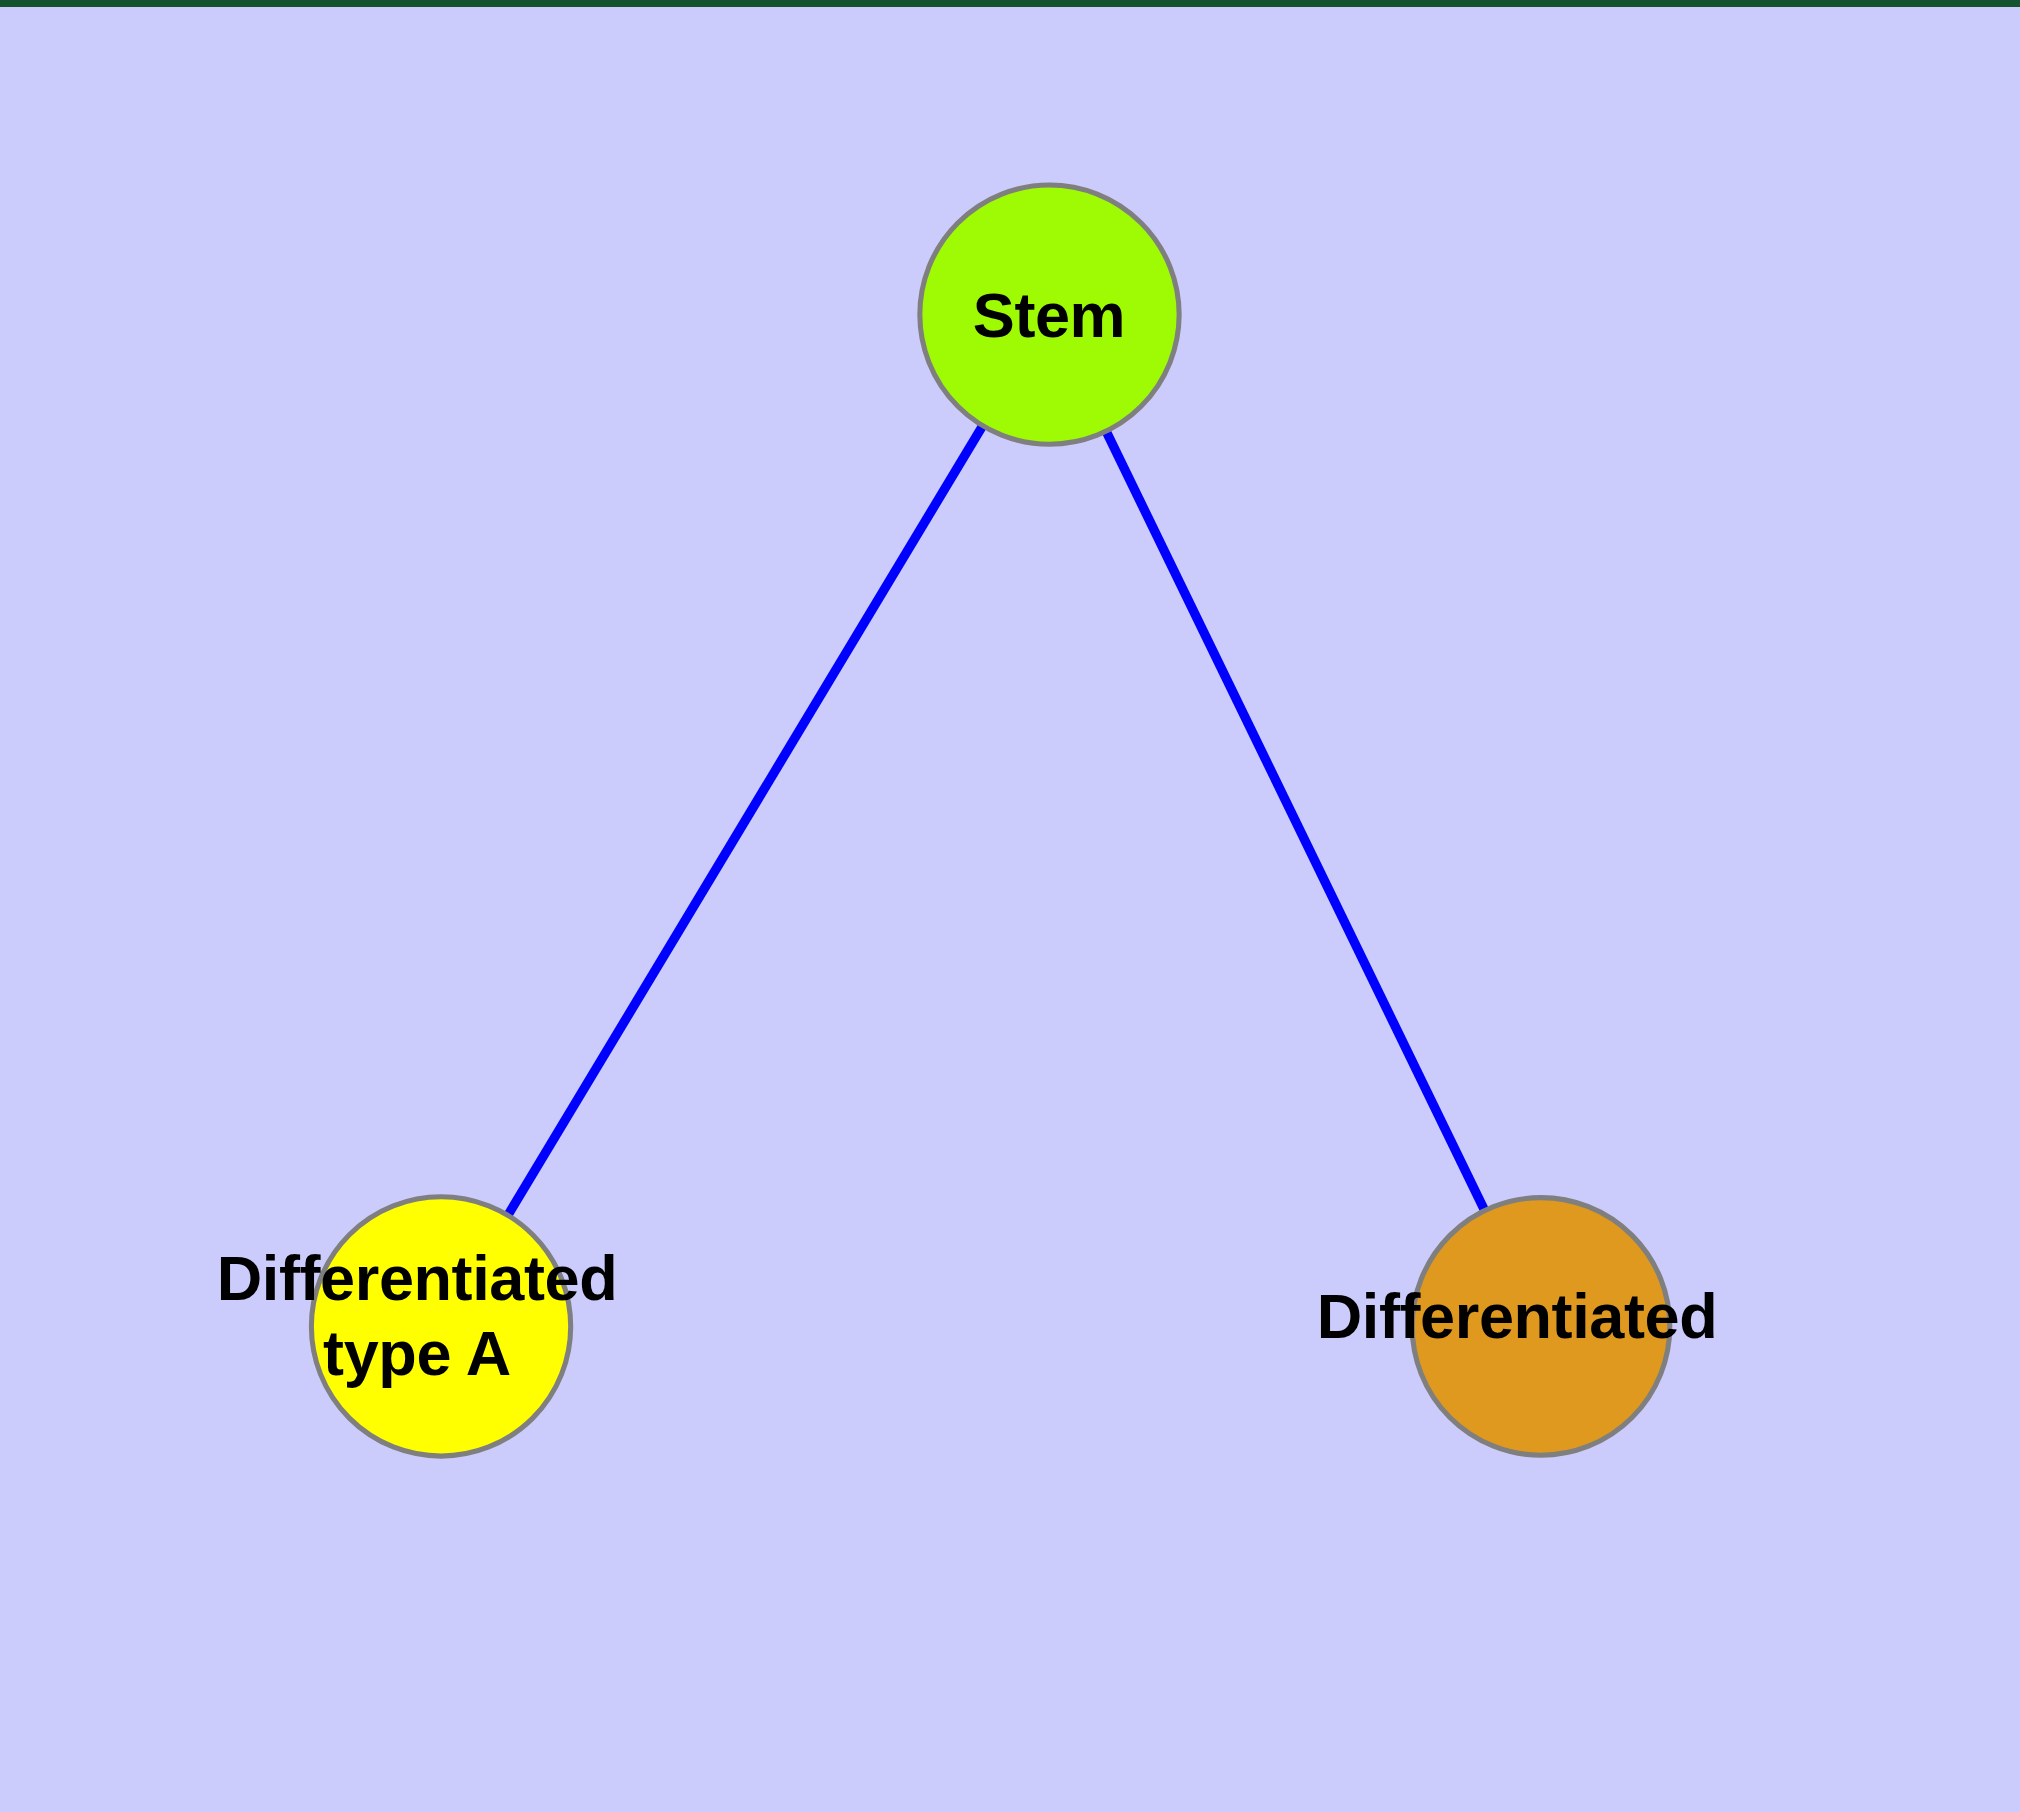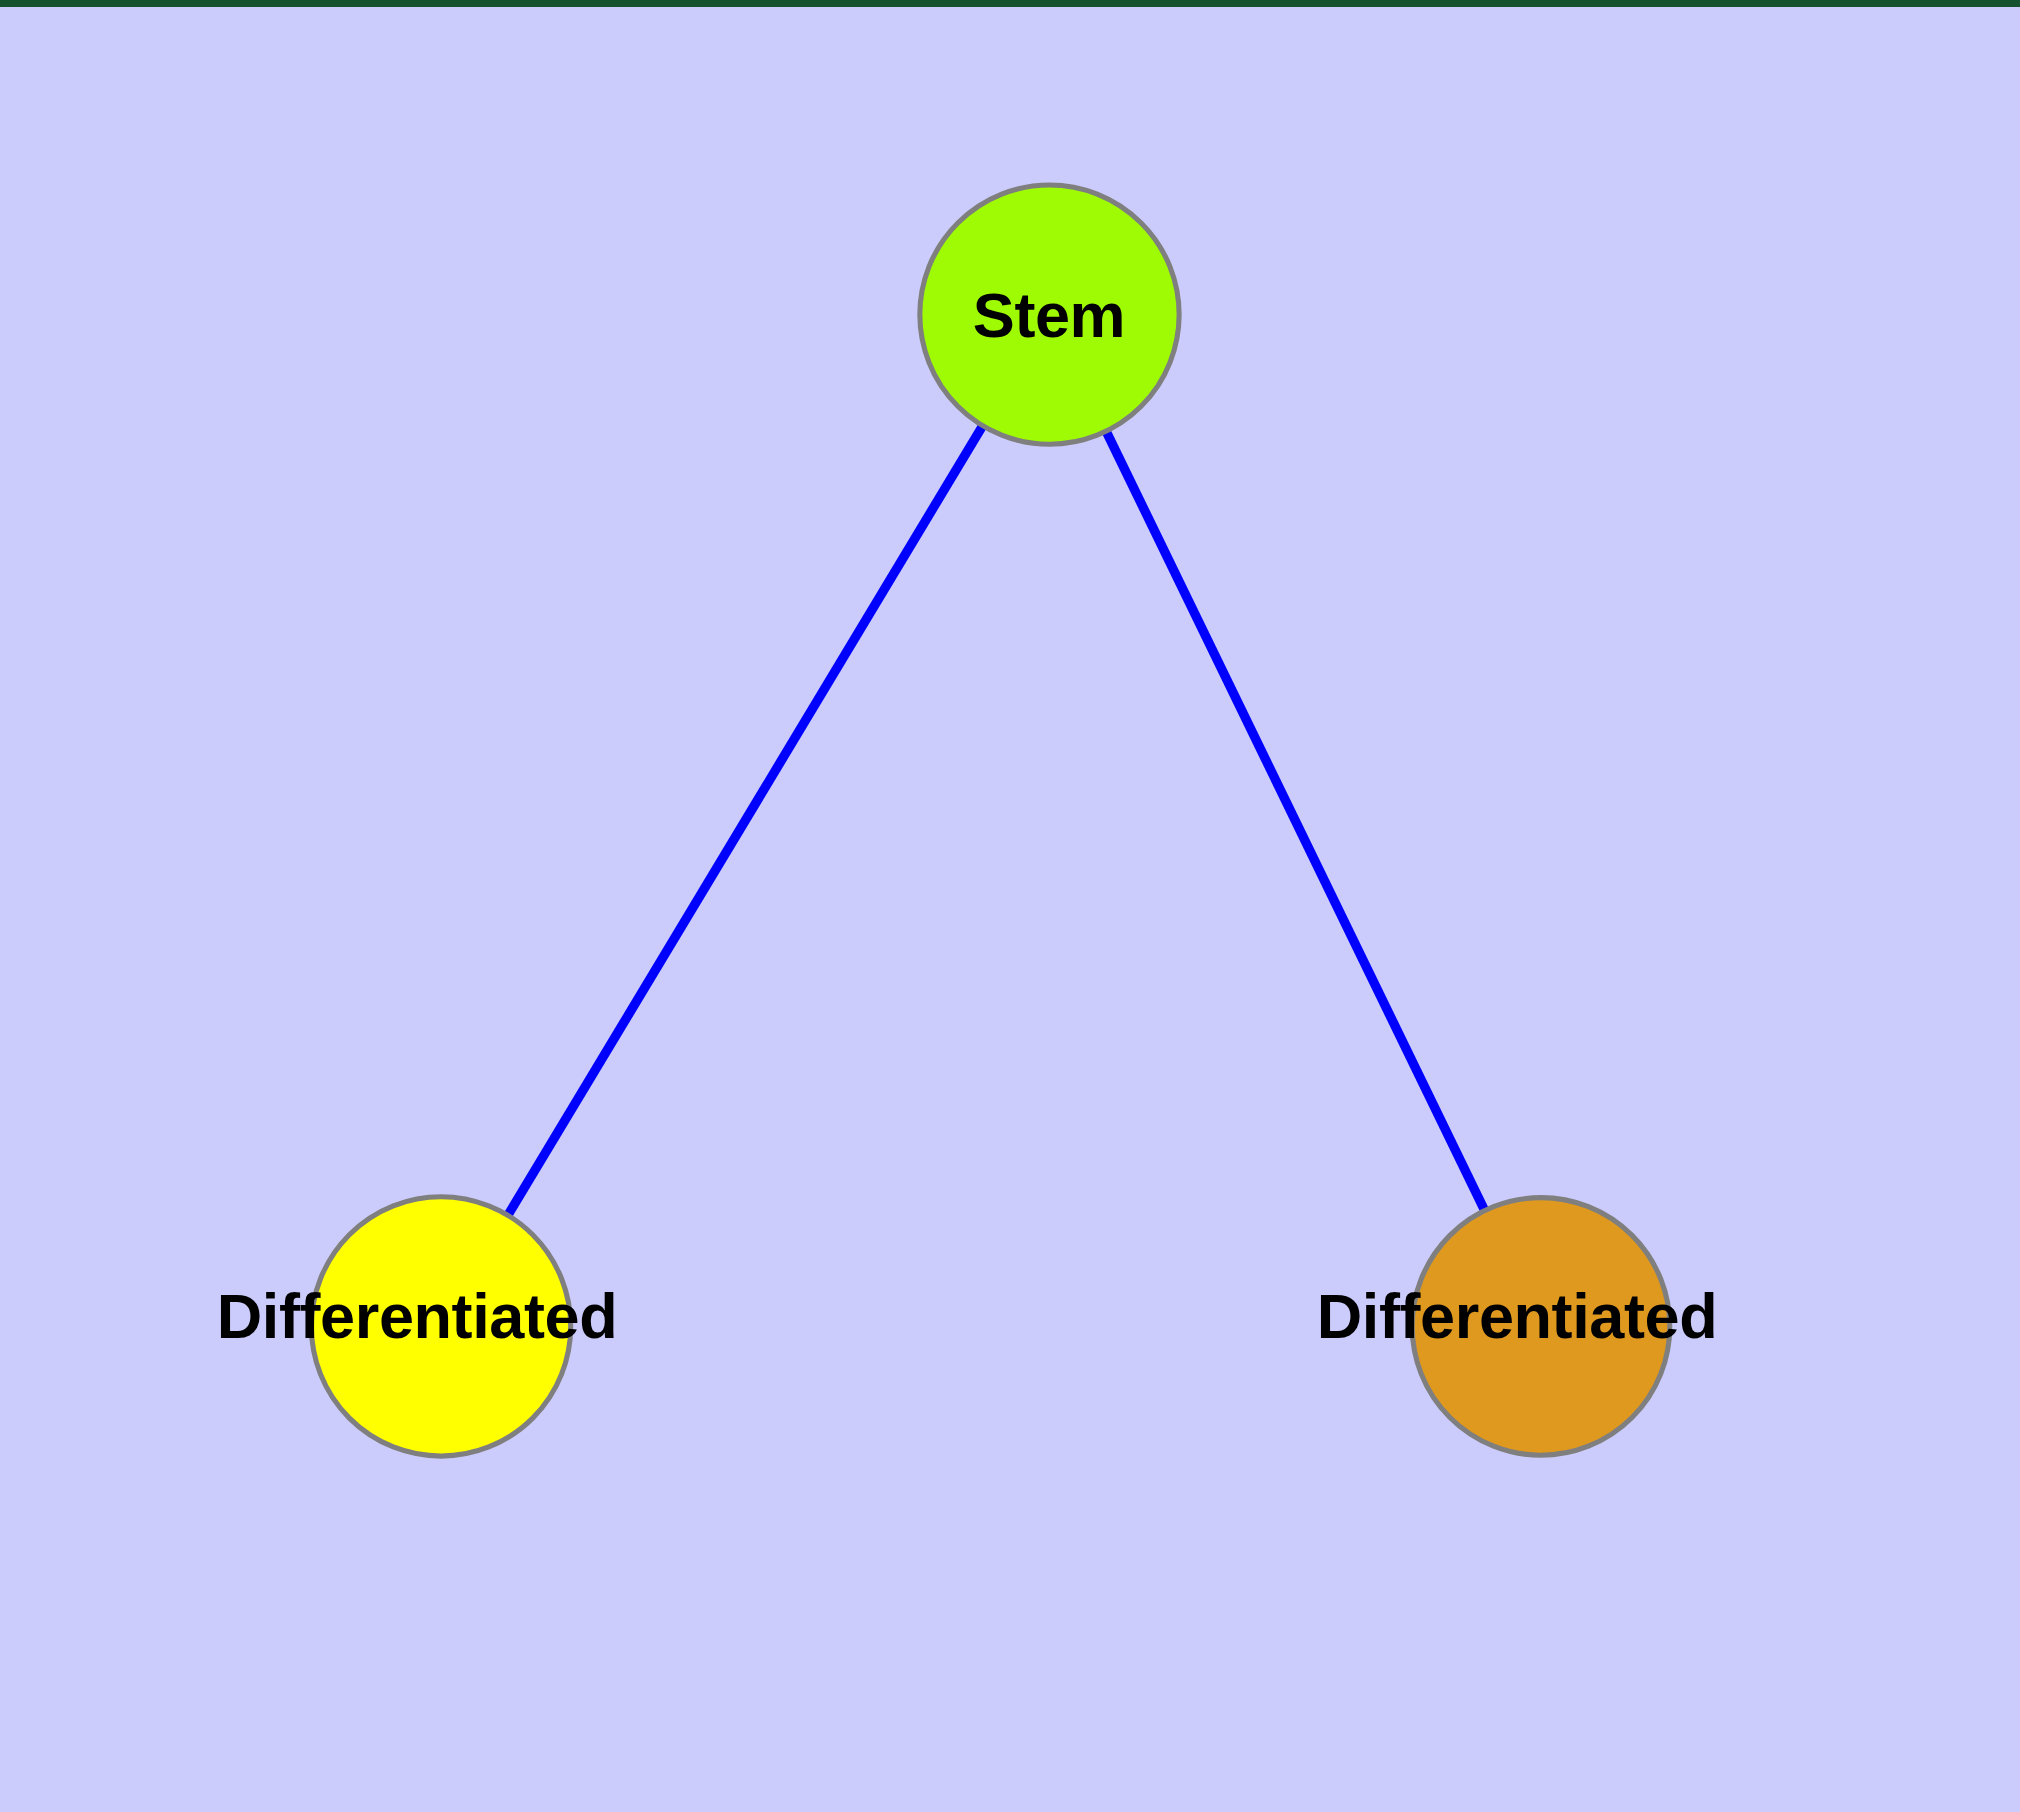--- a/index.html
+++ b/index.html
@@ -59,19 +59,19 @@
         </g>
       <g id="nodes-layer">
           <circle cx="1238" cy="363" r="153" fill="#9efb04" stroke="#7f7f7f" stroke-width="6"></circle>
           <circle cx="520" cy="1557" r="153" fill="#ffff00" stroke="#7f7f7f" stroke-width="6"></circle>
           <circle cx="1818" cy="1557" r="152" fill="#e0991f" stroke="#7f7f7f" stroke-width="6"></circle>
         </g>
     </svg>
 
     <div id="labels-layer">
         <div class="node-label" style="left: 1049px; top: 308px; color: rgb(0, 0, 0); font-size: 63px;"><div>Stem</div></div>
-        <div class="node-label" style="left: 417px; top: 1309px; color: rgb(0, 0, 0); font-size: 63px;"><div>Differentiated</div></div>
+        <div class="node-label" style="left: 417px; top: 1309px; color: rgb(0, 0, 0); font-size: 63px;"><div>Differentiated</div><div>type A</div></div>
         <div class="node-label" style="left: 1517px; top: 1309px; color: rgb(0, 0, 0); font-size: 63px;"><div>Differentiated</div></div>
       </div>
 
   </div>
 </div>
 
 
 </body></html>

